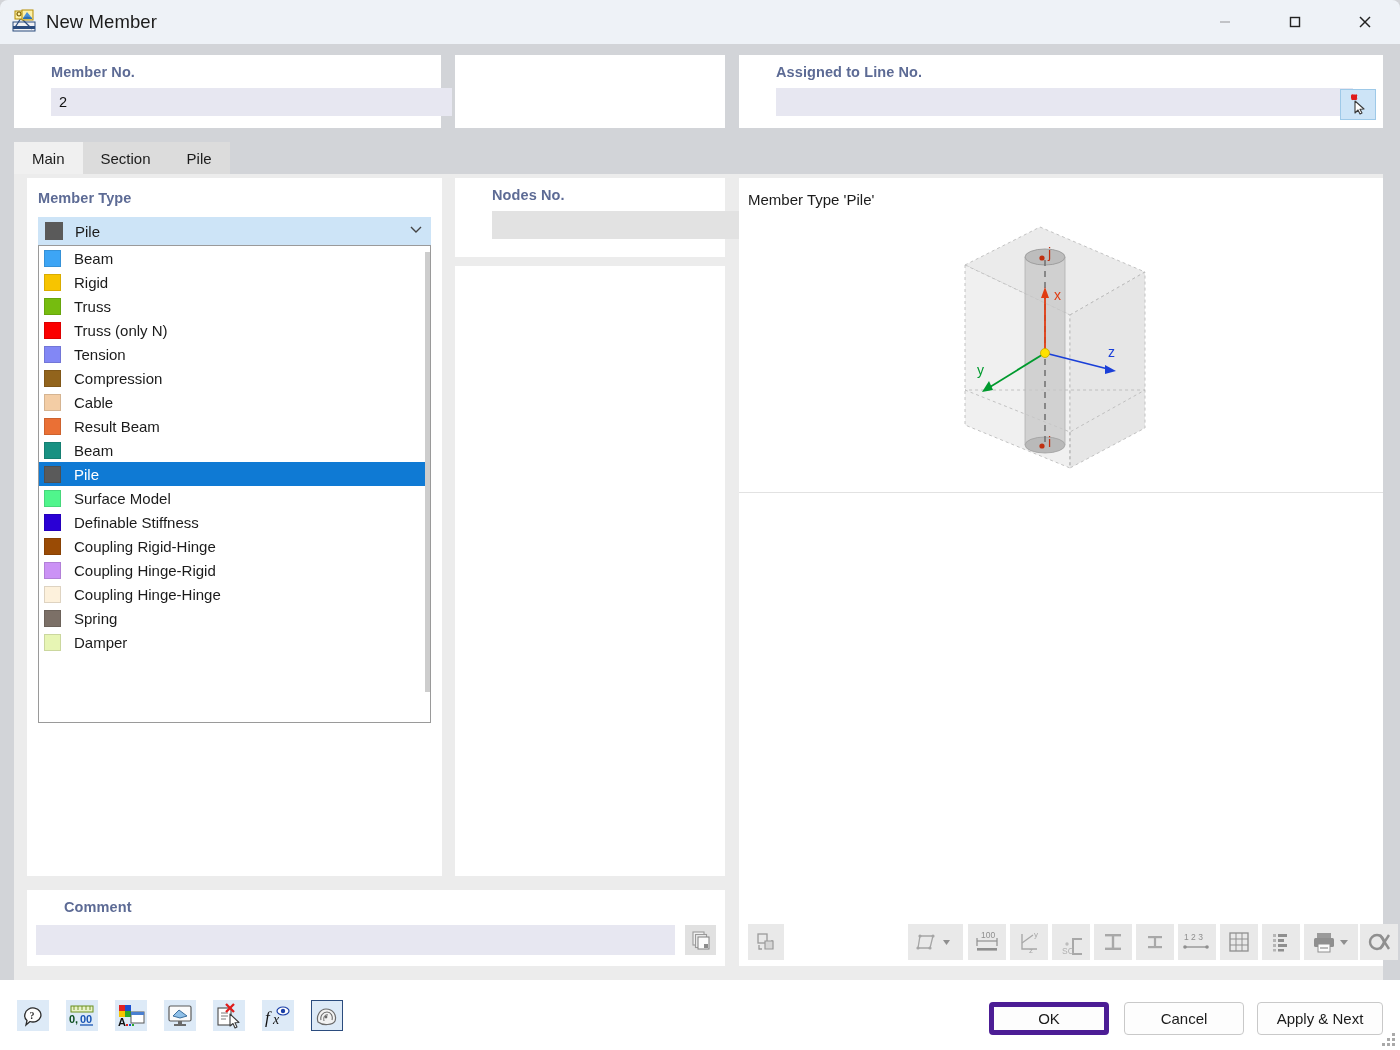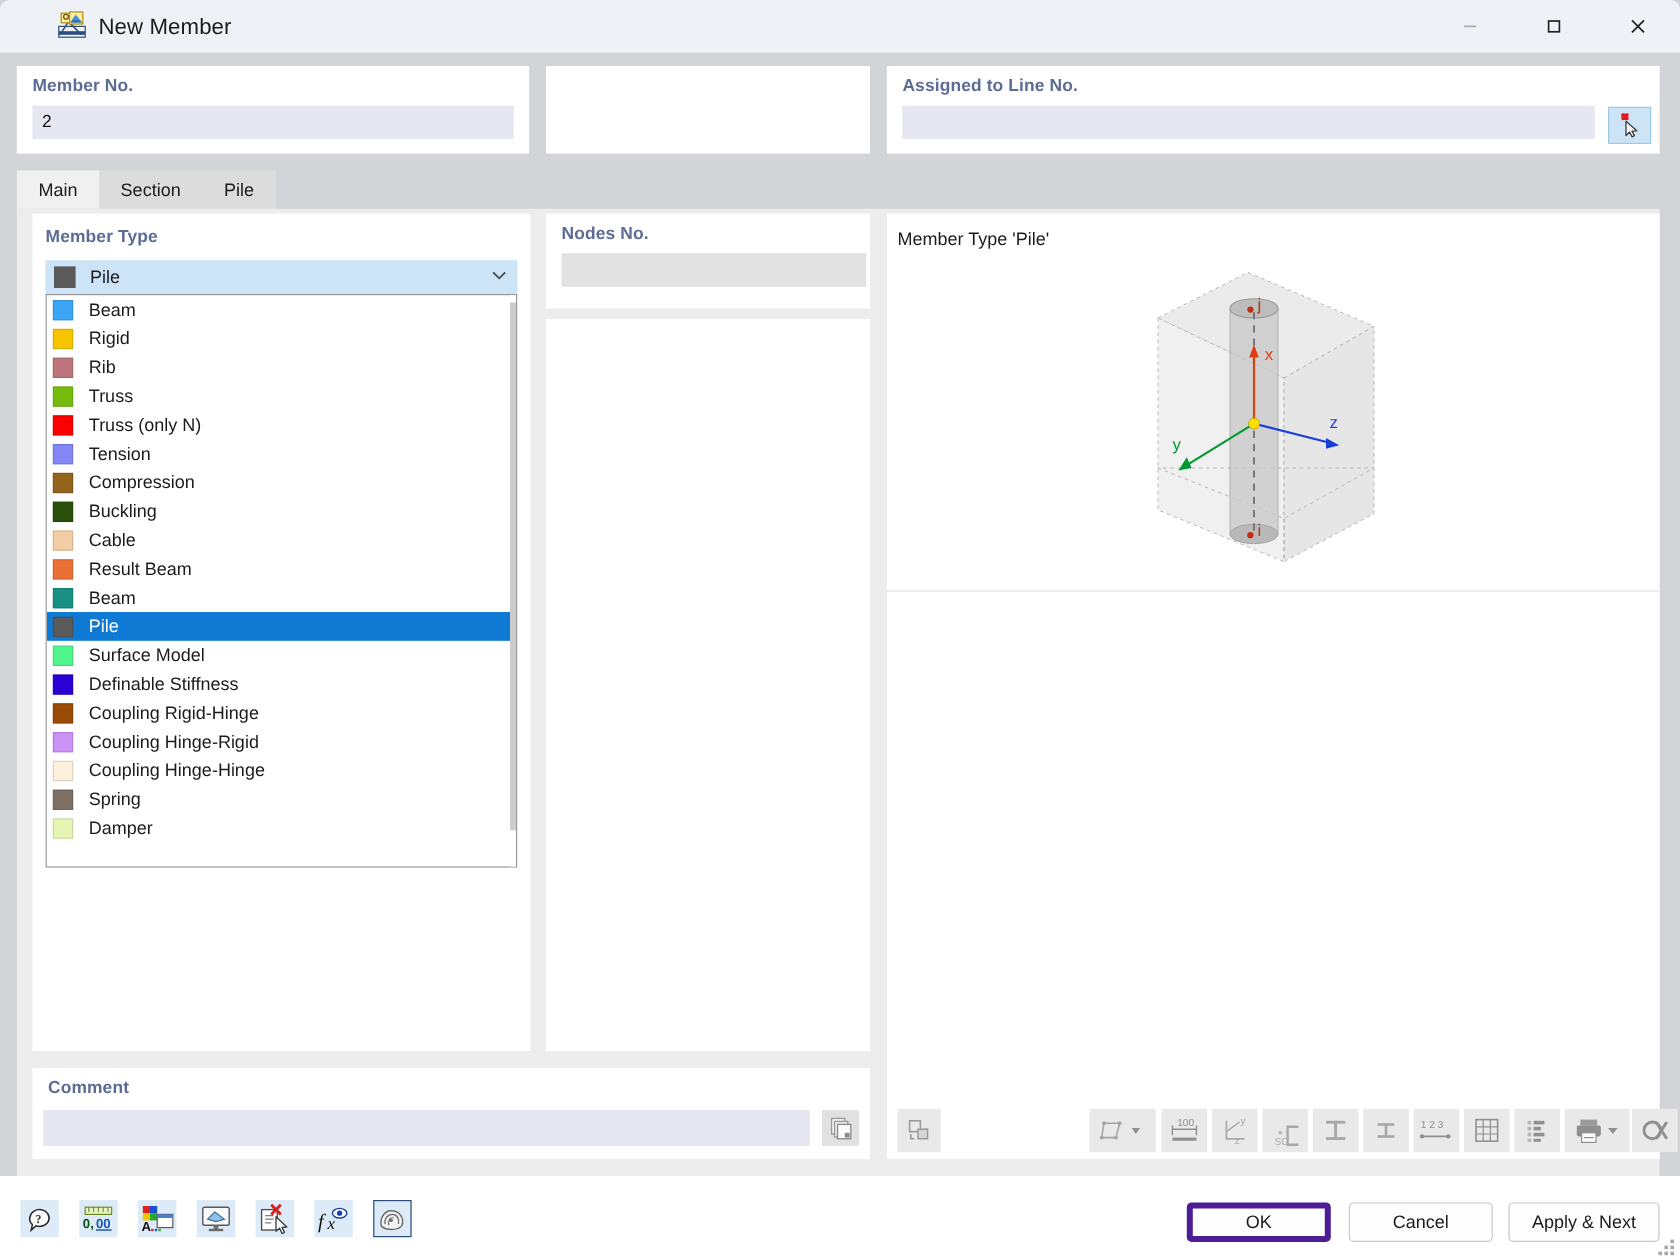--- a/index.html
+++ b/index.html
@@ -14,21 +14,21 @@
     position: relative;
     width: 1400px; height: 1050px;
     background: #d2d4d8;
   }
 
   
   .titlebar {
     position: absolute; left: 0; top: 0; width: 1400px; height: 44px;
     background: #eef2f7;
     border-top-left-radius: 8px; border-top-right-radius: 8px;
-    display: flex; align-items: center; padding-left: 36px;
+    display: flex; align-items: center;
   }
   .title-icon {
     width: 26px; height: 26px; margin-left: 11px; margin-right: 9px;
     position: relative; flex: 0 0 auto;
   }
   .title-text {
     font-size: 18.5px; color: #1b1b1b; letter-spacing: .1px;
   }
   .winbtns { margin-left: auto; display: flex; height: 46px; }
   .winbtn {
@@ -49,21 +49,21 @@
     font-size: 14.5px; color: #111; padding: 0 8px;
     font-family: "Liberation Sans", sans-serif;
     display: flex; align-items: center;
   }
   .field.disabled { background: #e2e2e2; }
 
   #gb-member-no { left: 14px; top: 55px; width: 427px; height: 73px; }
   #gb-blank     { left: 455px; top: 55px; width: 270px; height: 73px; }
   #gb-line-no   { left: 739px; top: 55px; width: 644px; height: 73px; }
 
-  .gb-inner { padding: 9px 13px 0 13px; }
+  .gb-inner { padding: 9px 13px 0 13px; margin-left: 24px; }
 
   
   .xcursor-btn {
     position: absolute; left: 1340px; top: 89px; width: 36px; height: 31px;
     background: #cde4f7; border: 1px solid #9ec9e8;
     display: flex; align-items: center; justify-content: center;
   }
 
   
   .tabstrip { position: absolute; left: 14px; top: 142px; height: 32px; display: flex; }
@@ -258,42 +258,34 @@
     <div id="dd-items">
         <div class="dd-item">
           <span class="swatch" style="background: rgb(61, 165, 245); border: 1px solid rgba(0, 0, 0, 0.12);"></span>
           <span class="lbl">Beam</span>
         </div>
         <div class="dd-item">
           <span class="swatch" style="background: rgb(247, 196, 0); border: 1px solid rgba(0, 0, 0, 0.12);"></span>
           <span class="lbl">Rigid</span>
         </div>
         <div class="dd-item">
-          <span class="swatch" style="background: rgb(189, 118, 122); border: 1px solid rgba(0, 0, 0, 0.12);"></span>
-          <span class="lbl">Rib</span>
-        </div>
-        <div class="dd-item">
           <span class="swatch" style="background: rgb(118, 188, 15); border: 1px solid rgba(0, 0, 0, 0.12);"></span>
           <span class="lbl">Truss</span>
         </div>
         <div class="dd-item">
           <span class="swatch" style="background: rgb(251, 0, 0); border: 1px solid rgba(0, 0, 0, 0.12);"></span>
           <span class="lbl">Truss (only N)</span>
         </div>
         <div class="dd-item">
           <span class="swatch" style="background: rgb(130, 135, 245); border: 1px solid rgba(0, 0, 0, 0.12);"></span>
           <span class="lbl">Tension</span>
         </div>
         <div class="dd-item">
           <span class="swatch" style="background: rgb(146, 100, 28); border: 1px solid rgba(0, 0, 0, 0.12);"></span>
           <span class="lbl">Compression</span>
-        </div>
-        <div class="dd-item">
-          <span class="swatch" style="background: rgb(40, 80, 10); border: 1px solid rgba(0, 0, 0, 0.12);"></span>
-          <span class="lbl">Buckling</span>
         </div>
         <div class="dd-item">
           <span class="swatch" style="background: rgb(243, 205, 165); border: 1px solid rgba(0, 0, 0, 0.12);"></span>
           <span class="lbl">Cable</span>
         </div>
         <div class="dd-item">
           <span class="swatch" style="background: rgb(234, 112, 53); border: 1px solid rgba(0, 0, 0, 0.12);"></span>
           <span class="lbl">Result Beam</span>
         </div>
         <div class="dd-item">

